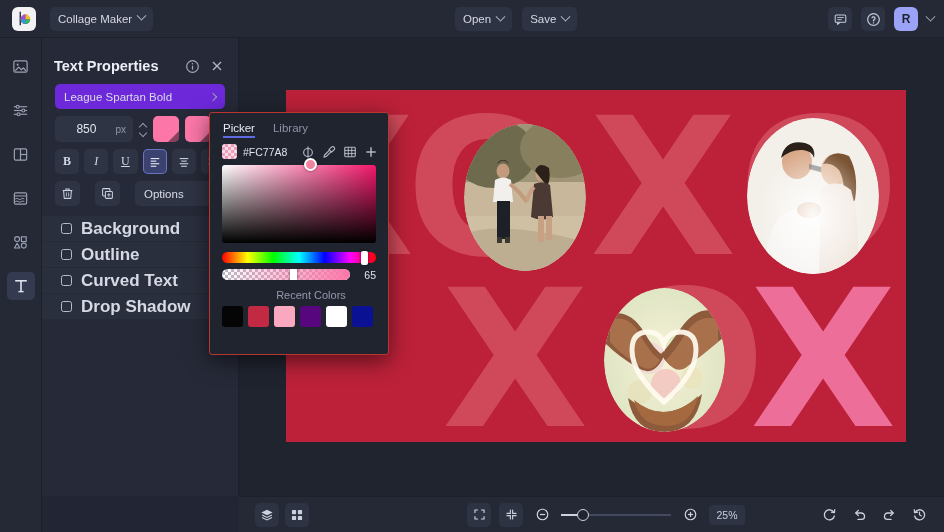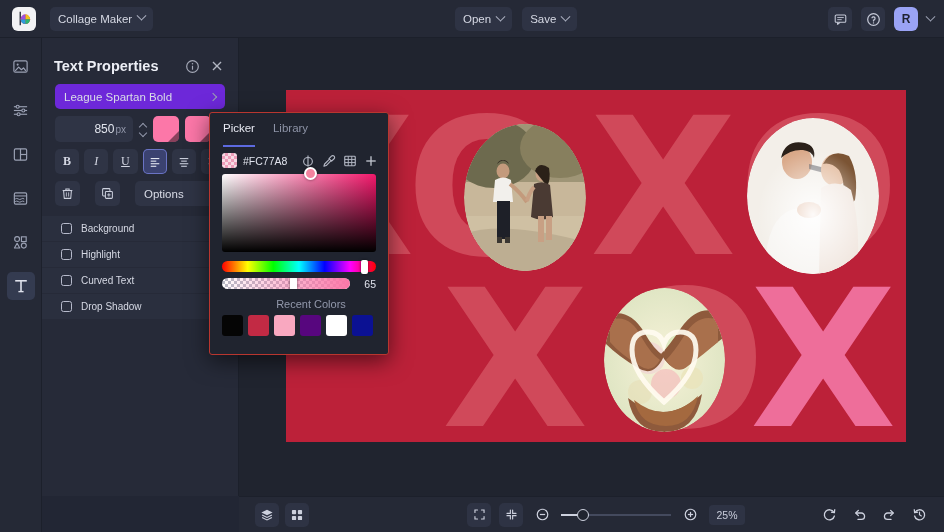--- a/index.html
+++ b/index.html
@@ -69,21 +69,21 @@
     color: #d9dce7; font-size: 11.5px; justify-content: space-between;
   }
   .caret-r { width: 6px; height: 6px; border-top: 1.4px solid #9ba0b2; border-right: 1.4px solid #9ba0b2;
              transform: rotate(45deg); }
   .size-row { display: flex; align-items: center; gap: 6px; padding: 0 13px; margin-bottom: 7px; }
   .size-box {
     width: 78px; height: 26px; background: #2f3445; border-radius: 5px;
     display: flex; align-items: center; justify-content: flex-end; padding-right: 7px;
     color: #e2e5ee; font-size: 12px; cursor: text;
   }
-  .size-box .unit { color: #9297aa; font-size: 10px; margin-left: 1px; }
+  .size-box .unit { color: #9297aa; font-size: 10px; margin-left: 19px; }
   .spinner { display: flex; flex-direction: column; gap: 3px; cursor: pointer; }
   .sp-up, .sp-dn { width: 8px; height: 5px; position: relative; }
   .sp-up::after, .sp-dn::after {
     content:''; position:absolute; left:1px; top:1px; width: 5px; height: 5px;
     border-left: 1.3px solid #9297aa; border-top: 1.3px solid #9297aa;
   }
   .sp-up::after { transform: rotate(45deg); }
   .sp-dn::after { transform: rotate(-135deg); top: -1px; }
   .swatch {
     width: 26px; height: 26px; border-radius: 5px; position: relative; overflow: hidden; cursor: pointer;
@@ -103,30 +103,30 @@
   .opt-wide {
     flex: 1; height: 25px; background: #2f3445; border-radius: 5px;
     display: flex; align-items: center; padding-left: 9px; color: #d9dce7; font-size: 11.5px; cursor: pointer;
   }
   .check-list { }
   .check-item {
     height: 25px; margin: 0 0 1px 0; display: flex; align-items: center;
     padding-left: 19px; gap: 9px; cursor: pointer; background: #2a2f3e;
   }
   .cbox { width: 11px; height: 11px; border: 1.4px solid #b6bacb; border-radius: 2.5px; }
-  .check-label { color: #d6d9e4; font-size: 10px; }
+  .check-label { color: #d6d9e4; font-size: 17px; font-weight: bold; }
 
   
   .picker {
     position: absolute; left: 209px; top: 112px; width: 180px; height: 243px;
     background: #20242f; border: 1.5px solid #b8362f; border-radius: 3px;
     box-shadow: 0 6px 22px rgba(0,0,0,.55); z-index: 50;
   }
   .pk-tabs { display: flex; gap: 18px; padding: 9px 13px 0 13px; }
-  .pk-tab { font-size: 11.5px; color: #8d93a6; padding-bottom: 11px; cursor: pointer; }
+  .pk-tab { font-size: 11.5px; color: #8d93a6; padding-bottom: 2px; cursor: pointer; }
   .pk-tab.active { color: #e7e9f2; border-bottom: 2px solid #5d6ae0; }
   .pk-hexrow { display: flex; align-items: center; gap: 6px; padding: 6px 10px 0 12px; }
   .hex-chip {
     width: 15px; height: 15px; border-radius: 3px; flex: none;
     background-image:
       linear-gradient(45deg, #ec9db9 25%, transparent 25%, transparent 75%, #ec9db9 75%),
       linear-gradient(45deg, #ec9db9 25%, #f7dbe5 25%, #f7dbe5 75%, #ec9db9 75%);
     background-size: 6px 6px; background-position: 0 0, 3px 3px;
   }
   .hex-val { color: #dfe2ec; font-size: 10.5px; flex: 1; cursor: text; }
@@ -411,21 +411,21 @@
       </div>
     </div>
 
     <div class="check-list">
       <div class="check-item">
         <span class="cbox"></span>
         <span class="check-label">Background</span>
       </div>
       <div class="check-item">
         <span class="cbox"></span>
-        <span class="check-label">Highlight</span>
+        <span class="check-label">Outline</span>
       </div>
       <div class="check-item">
         <span class="cbox"></span>
         <span class="check-label">Curved Text</span>
       </div>
       <div class="check-item">
         <span class="cbox"></span>
         <span class="check-label">Drop Shadow</span>
       </div>
     </div>

